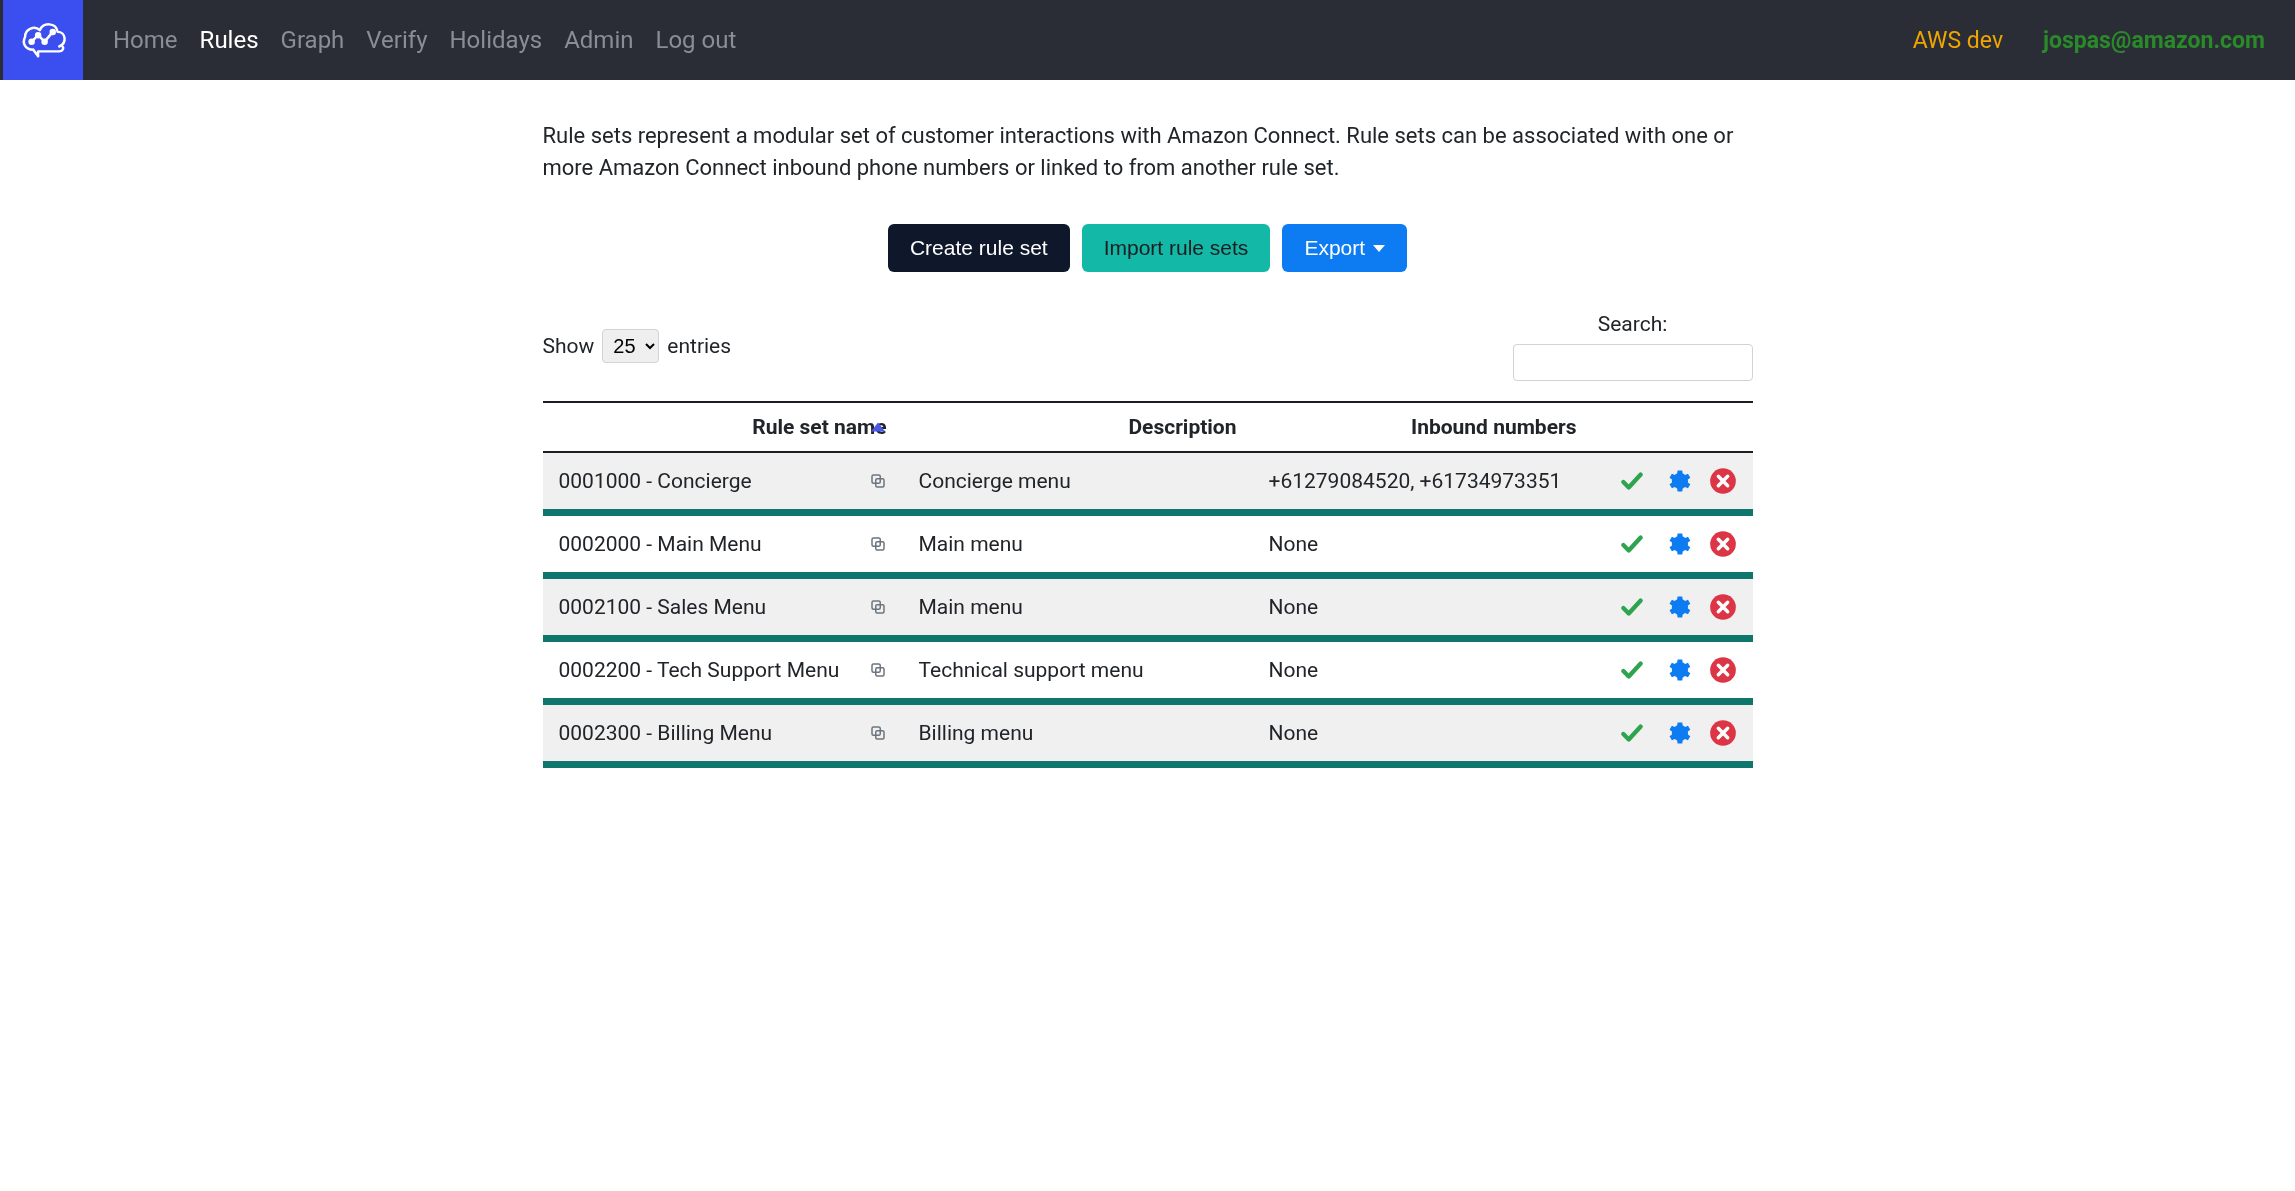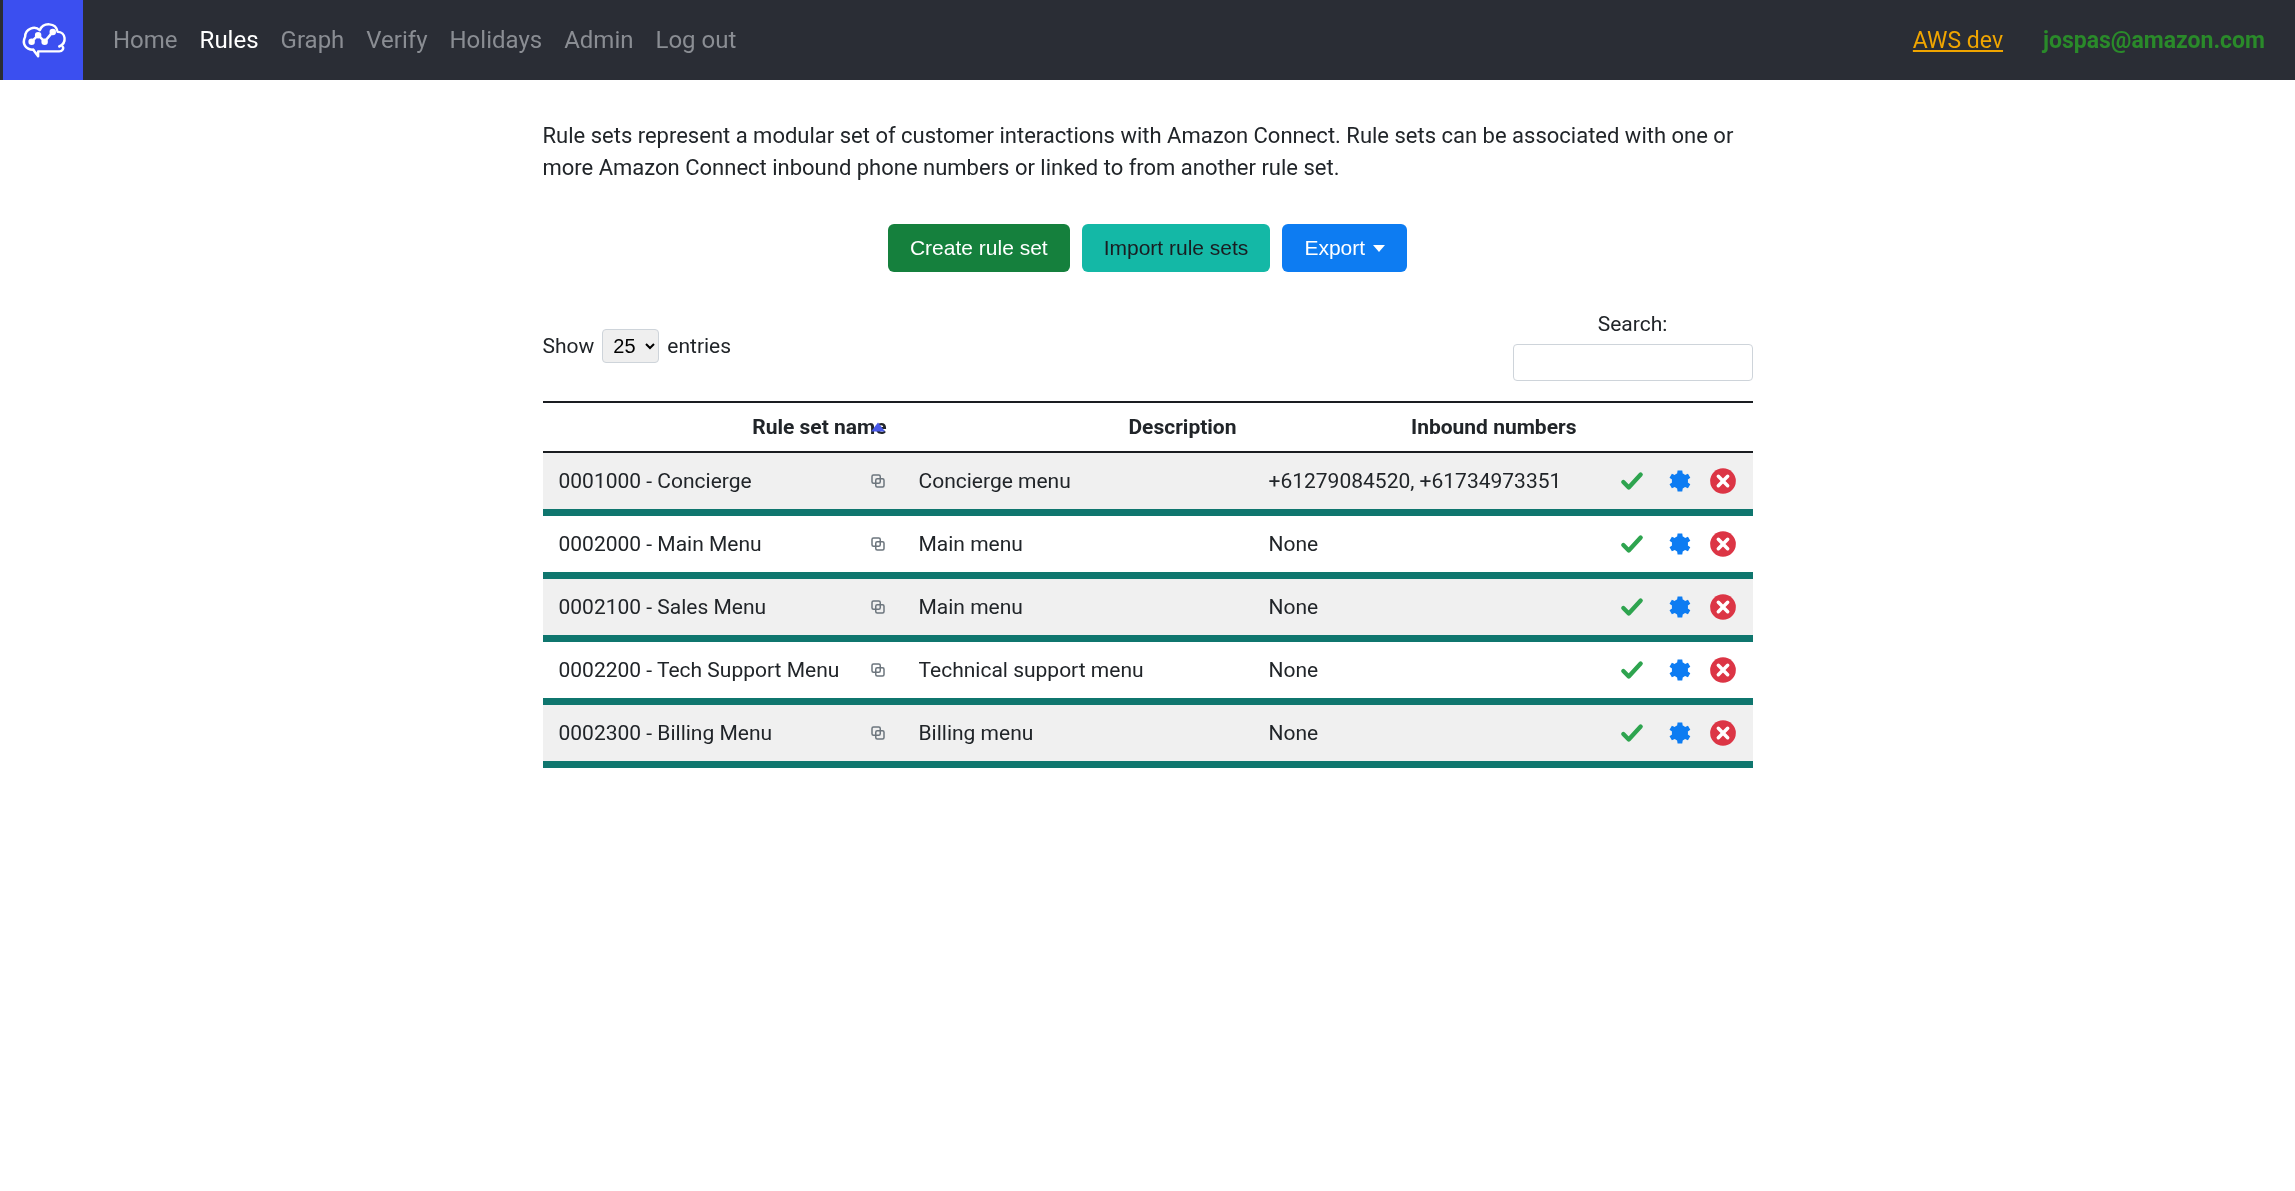--- a/index.html
+++ b/index.html
@@ -37,21 +37,21 @@
       text-decoration: none;
       cursor: pointer;
     }
     .nav-link.active { color: #fff; }
     .nav-right {
       display: flex;
       align-items: center;
       gap: 40px;
       padding-right: 30px;
     }
-    .env-label { color: #f0a500; font-size: 23px; text-decoration: underline; }
+    .env-label { color: #f0a500; font-size: 23px; }
     .user-email { color: #2a8a2a; font-size: 23px; font-weight: bold; }
 
     .container {
       max-width: 1230px;
       margin: 0 auto;
       padding: 40px 10px 0 10px;
     }
     .page-title {
       font-size: 40px;
       font-weight: 600;
@@ -73,21 +73,21 @@
     .btn {
       border: none;
       border-radius: 6px;
       padding: 12px 22px;
       font-size: 21px;
       cursor: pointer;
       display: inline-flex;
       align-items: center;
       gap: 8px;
     }
-    .btn-green { background: #15803d; color: #fff; }
+    .btn-green { background: #0f172a; color: #fff; }
     .btn-yellow { background: #14b8a6; color: #1a1d21; }
     .btn-blue { background: #0d7cf2; color: #fff; }
     .caret-down {
       width: 0; height: 0;
       border-left: 6px solid transparent;
       border-right: 6px solid transparent;
       border-top: 7px solid currentColor;
       display: inline-block;
       margin-top: 2px;
     }

